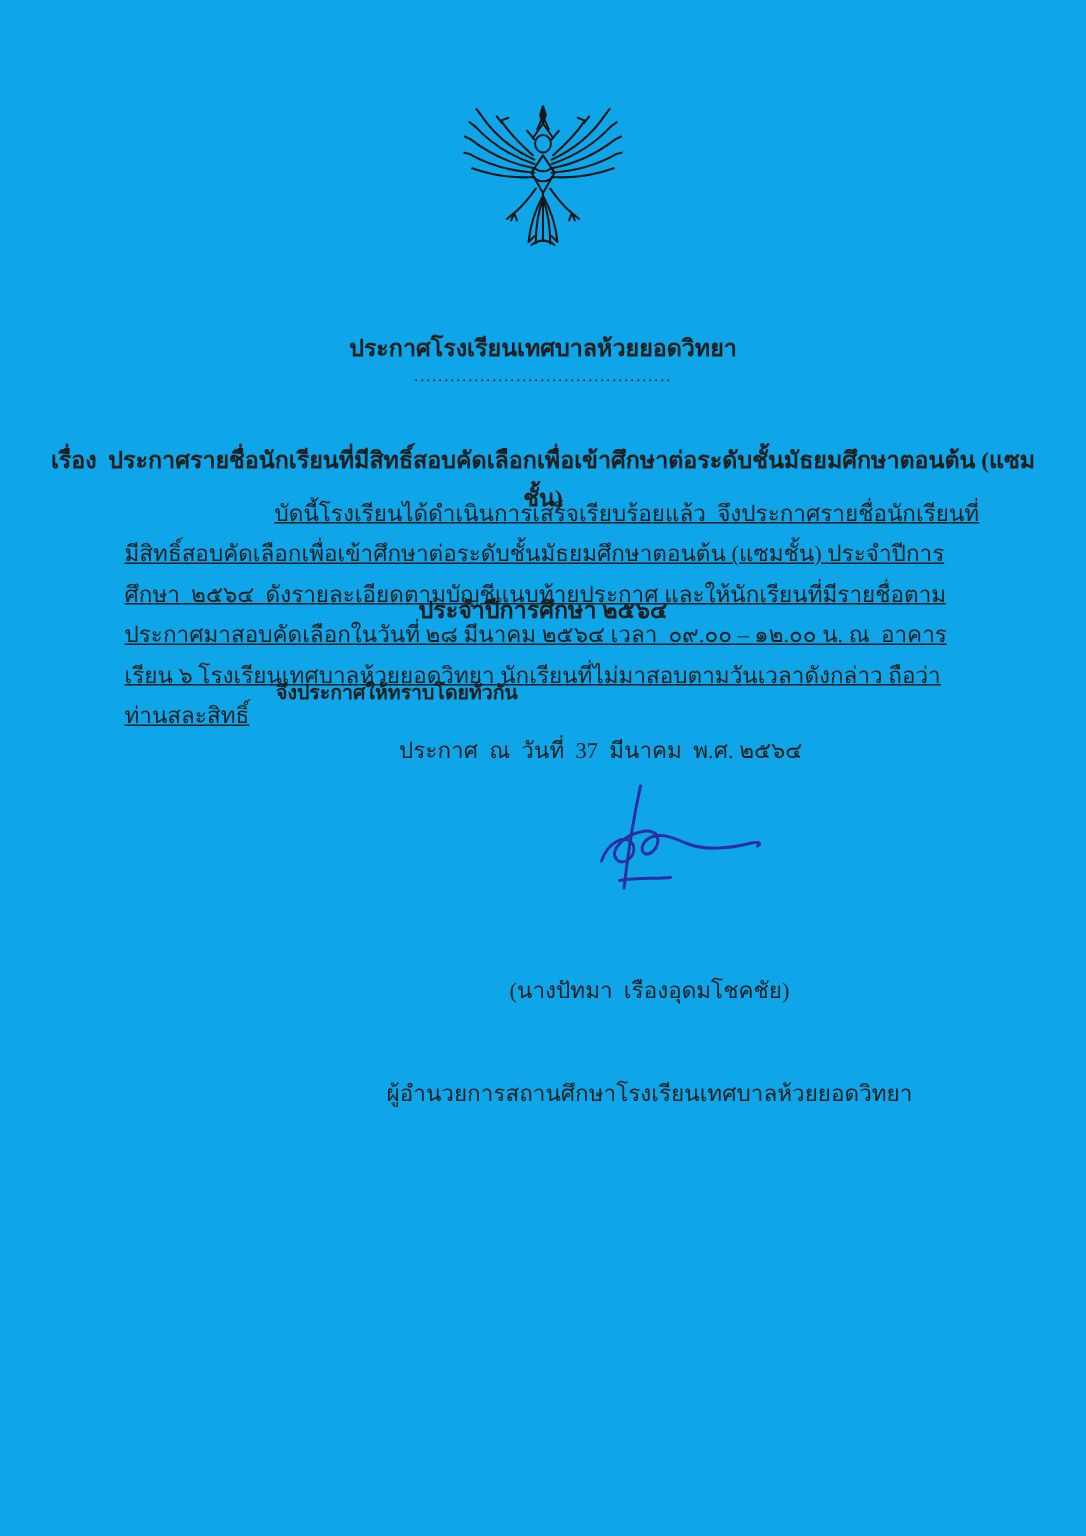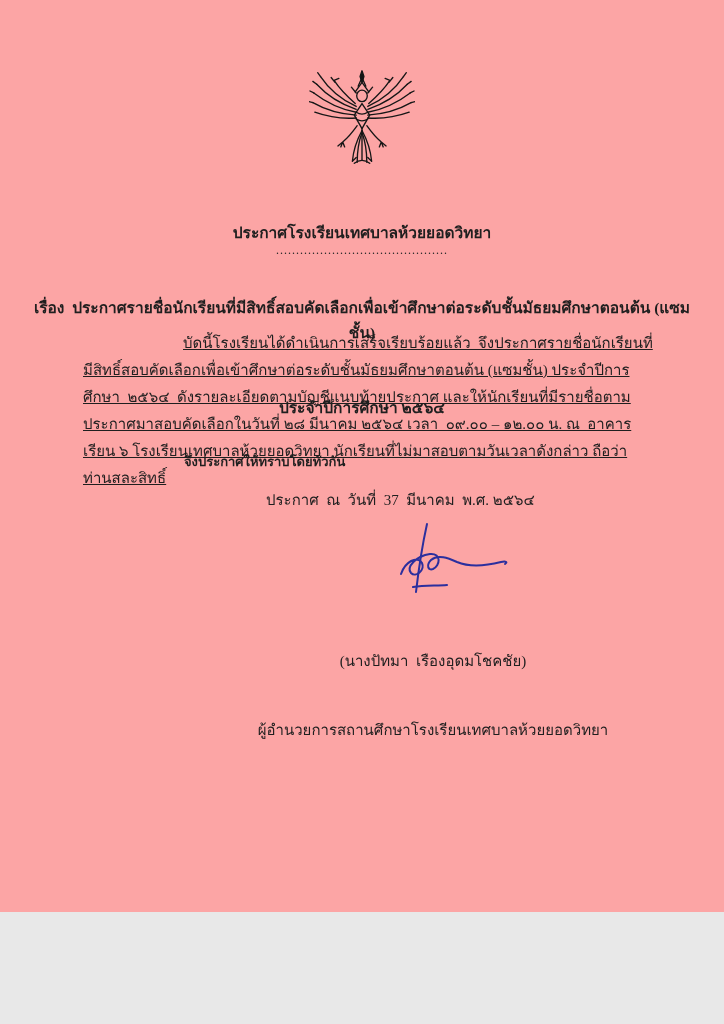--- a/index.html
+++ b/index.html
@@ -1,21 +1,21 @@
 <!DOCTYPE html>
 <html><head>
 <meta charset="utf-8">
 <style>
   html, body { margin: 0; padding: 0; background: #e8e8e8; }
   .page {
     position: relative;
     width: 724px;
-    height: 912px;
+    height: 1024px;
     margin: 0 auto;
-    background: #fca5a5;
+    background: #0ea5e9;
     font-family: "Liberation Serif", "DejaVu Serif", serif;
     color: #1f1f1f;
     overflow: hidden;
   }
   .emblem-wrap {
     position: absolute;
     top: 68px; left: 0; right: 0;
     text-align: center;
   }
   .header-block {

